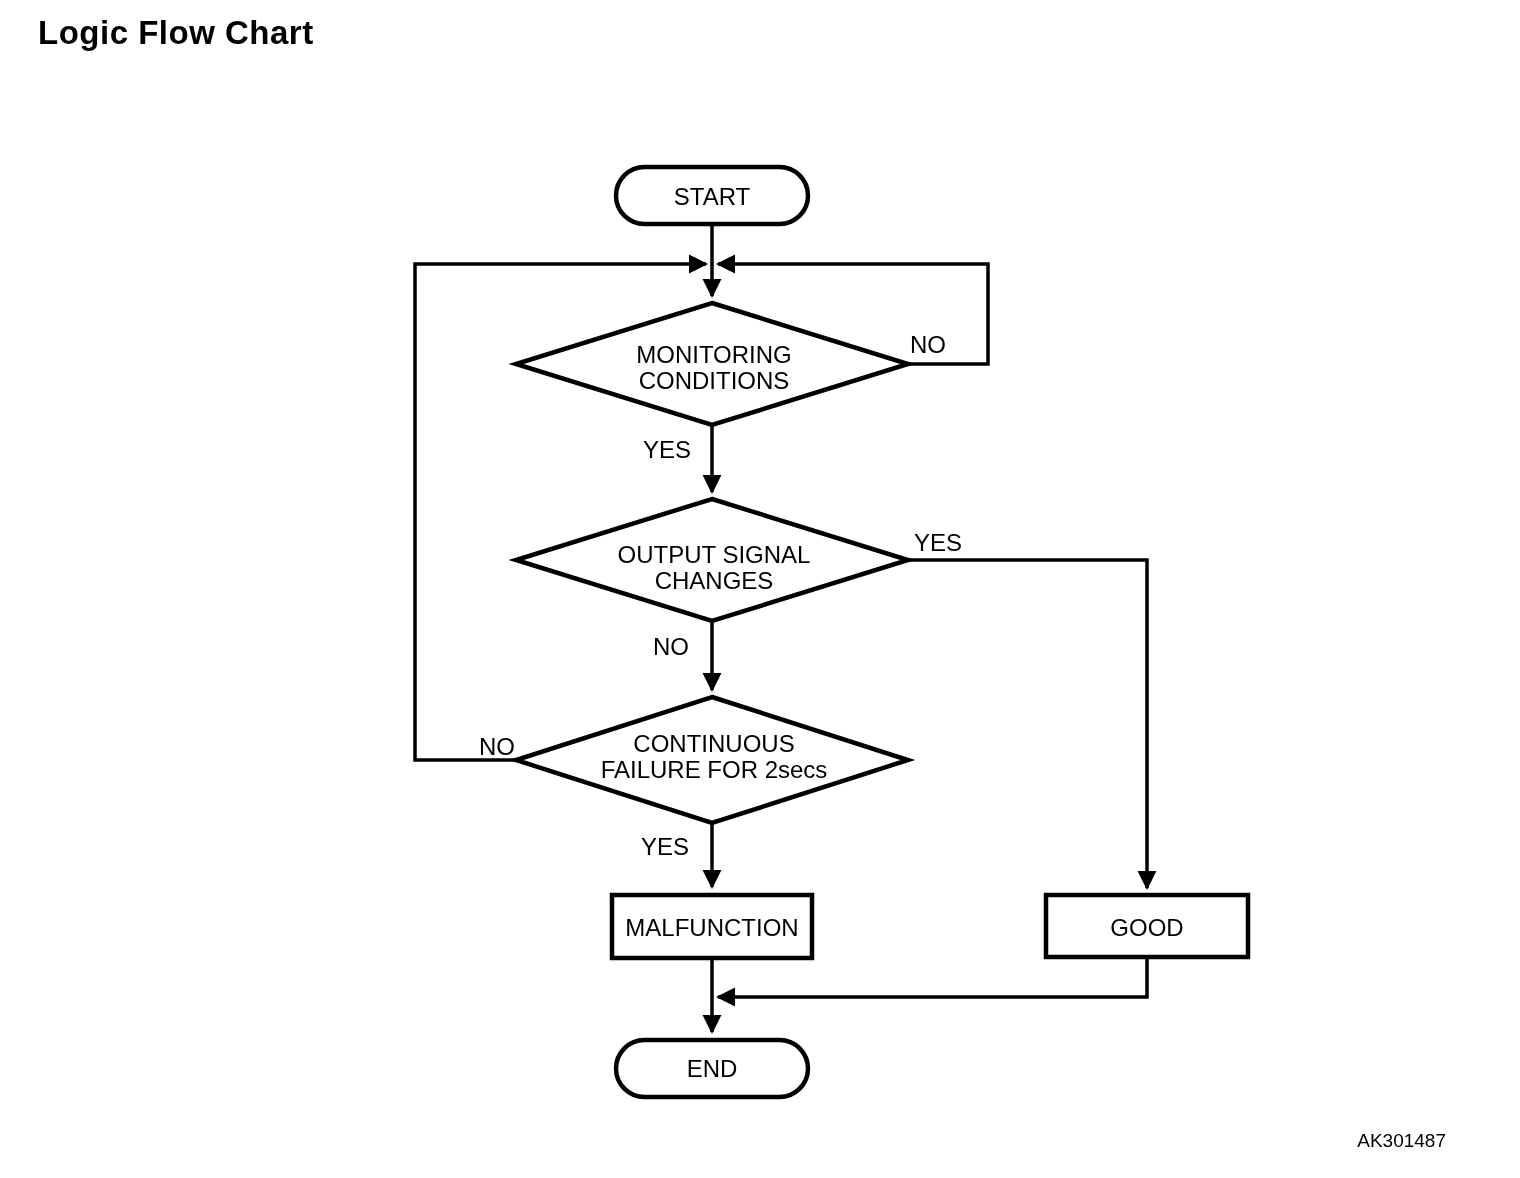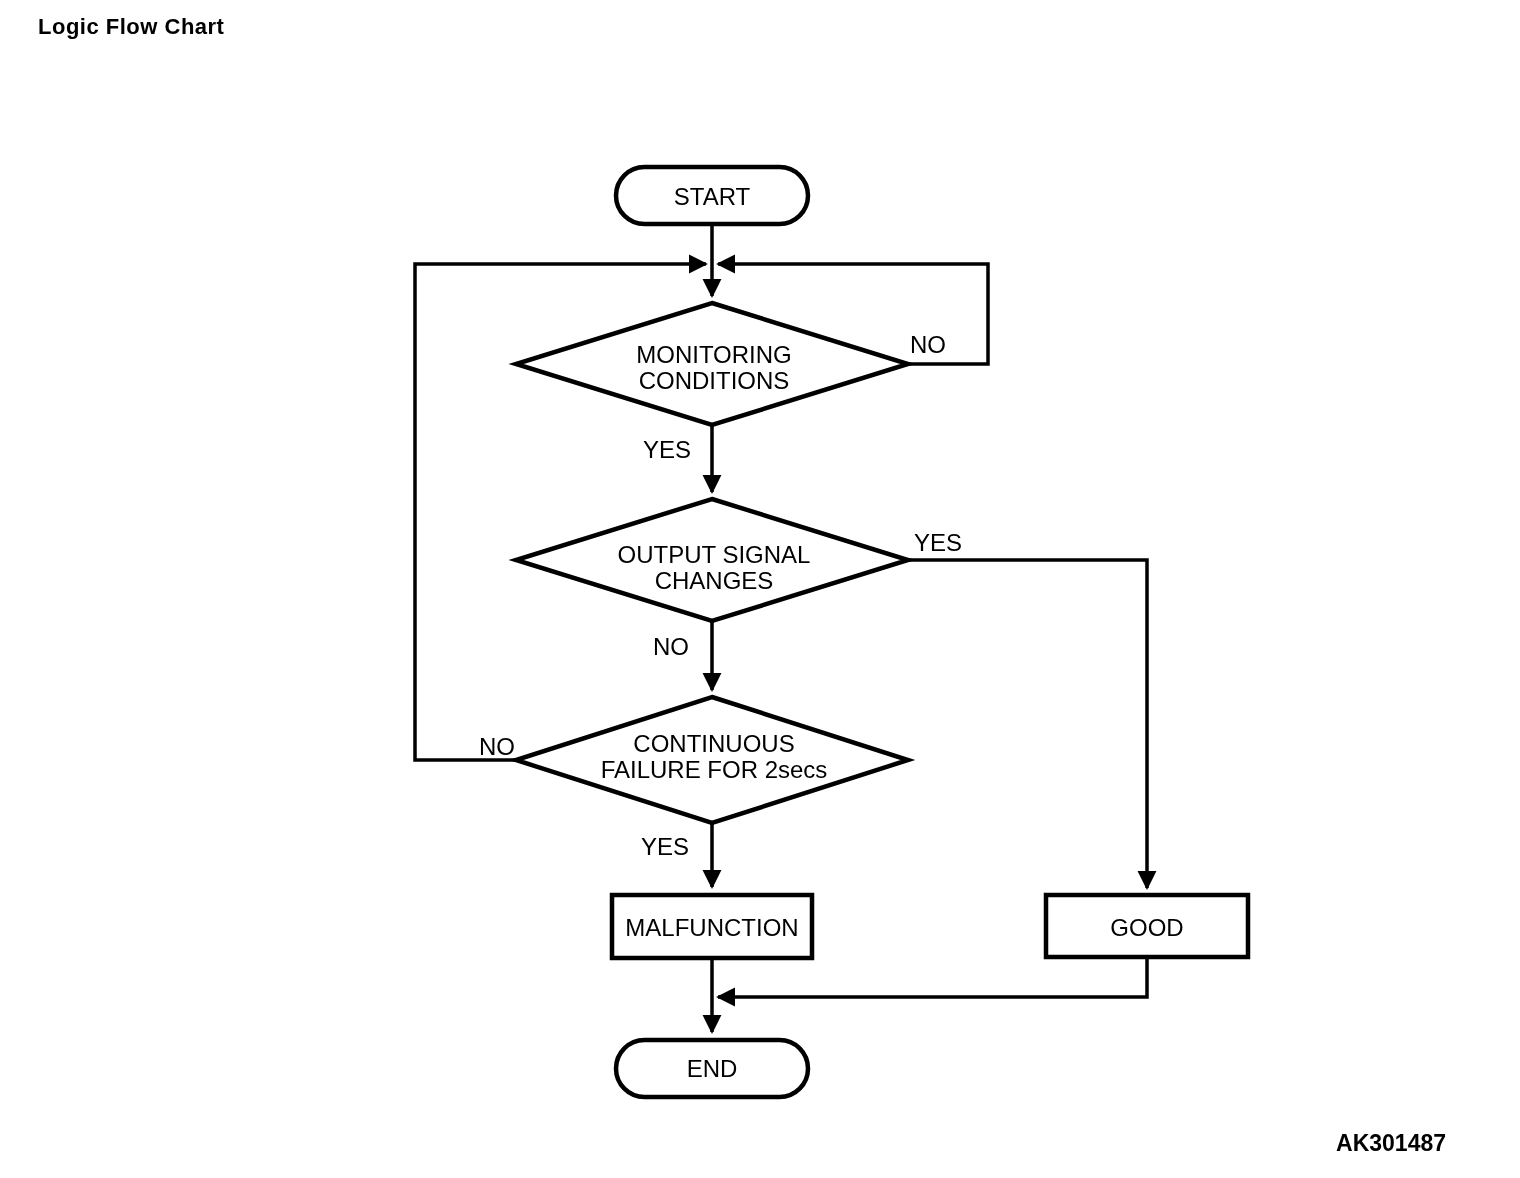--- a/index.html
+++ b/index.html
@@ -13,31 +13,31 @@
     height: 1178px;
     background: #ffffff;
     font-family: "Liberation Sans", sans-serif;
     color: #000000;
     overflow: hidden;
   }
   .page-title {
     position: absolute;
     left: 38px;
     top: 14px;
-    font-size: 22px;
+    font-size: 33px;
     font-weight: bold;
     letter-spacing: 0.5px;
     color: #000000;
   }
   .figure-code {
     position: absolute;
     right: 74px;
     top: 1130px;
-    font-size: 23px;
-    font-weight: bold;
+    font-size: 19px;
+    font-weight: normal;
     color: #000000;
   }
   svg.flowchart {
     position: absolute;
     left: 0;
     top: 0;
   }
   .node-shape {
     fill: none;
     stroke: #000000;

